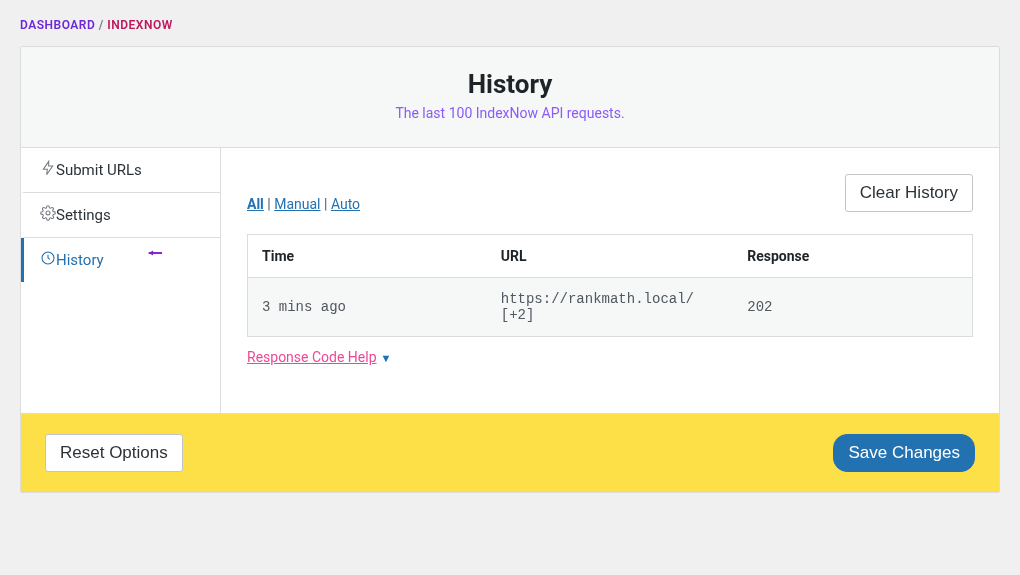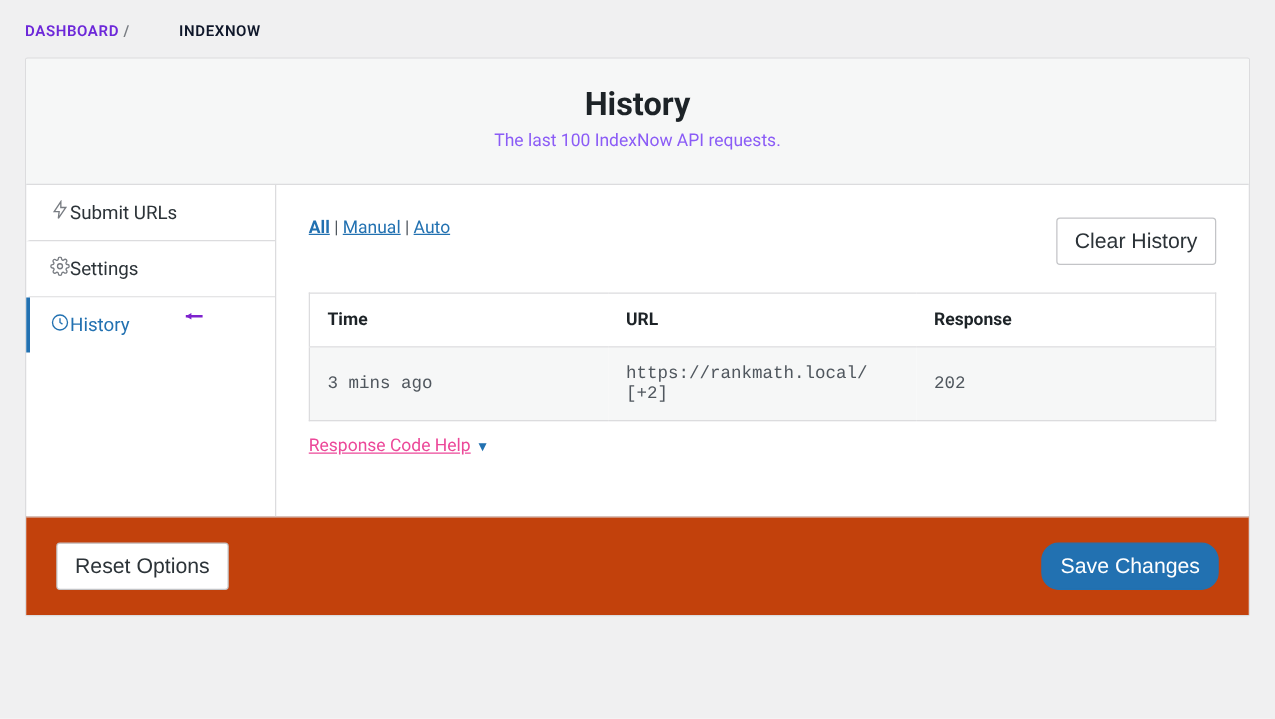--- a/index.html
+++ b/index.html
@@ -10,21 +10,21 @@
       font-size: 14px;
     }
     .breadcrumb {
       padding: 18px 20px 14px;
       font-size: 12px;
       letter-spacing: 0.5px;
       color: #787c82;
       font-weight: 600;
     }
     .breadcrumb a { color: #6d28d9; text-decoration: none; }
-    .breadcrumb .current { color: #0f172a; margin-left: 36px; }
+    .breadcrumb .current { color: #be185d; }
     .panel {
       margin: 0 20px 20px;
       border: 1px solid #dcdcde;
       border-radius: 2px;
       background: #fff;
     }
     .panel-header {
       background: #f6f7f7;
       border-bottom: 1px solid #dcdcde;
       text-align: center;
@@ -65,21 +65,21 @@
       border-left: 3px solid #2271b1;
     }
     .sidebar-item svg { width: 16px; height: 16px; }
     .main {
       flex: 1;
       padding: 26px 26px 18px;
     }
     .filter-row {
       display: flex;
       justify-content: space-between;
-      align-items: flex-start;
+      align-items: flex-end;
       margin-bottom: 22px;
     }
     .filters { font-size: 14px; color: #50575e; }
     .filters a { color: #2271b1; text-decoration: underline; cursor: pointer; }
     .filters a.active { font-weight: 700; }
     .btn {
       background: #fff;
       border: 1px solid #c3c4c7;
       border-radius: 3px;
       padding: 8px 14px;
@@ -121,21 +121,21 @@
       font-size: 14px;
       cursor: pointer;
     }
     .help-link .tri {
       color: #2271b1;
       font-size: 11px;
       margin-left: 4px;
     }
     .panel-footer {
       border-top: 1px solid #dcdcde;
-      background: #c2410c;
+      background: #fde047;
       display: flex;
       justify-content: space-between;
       align-items: center;
       padding: 20px 24px;
       gap: 32px;
     }
     .arrow-pointer {
       position: absolute;
       left: 124px;
       top: 7px;

